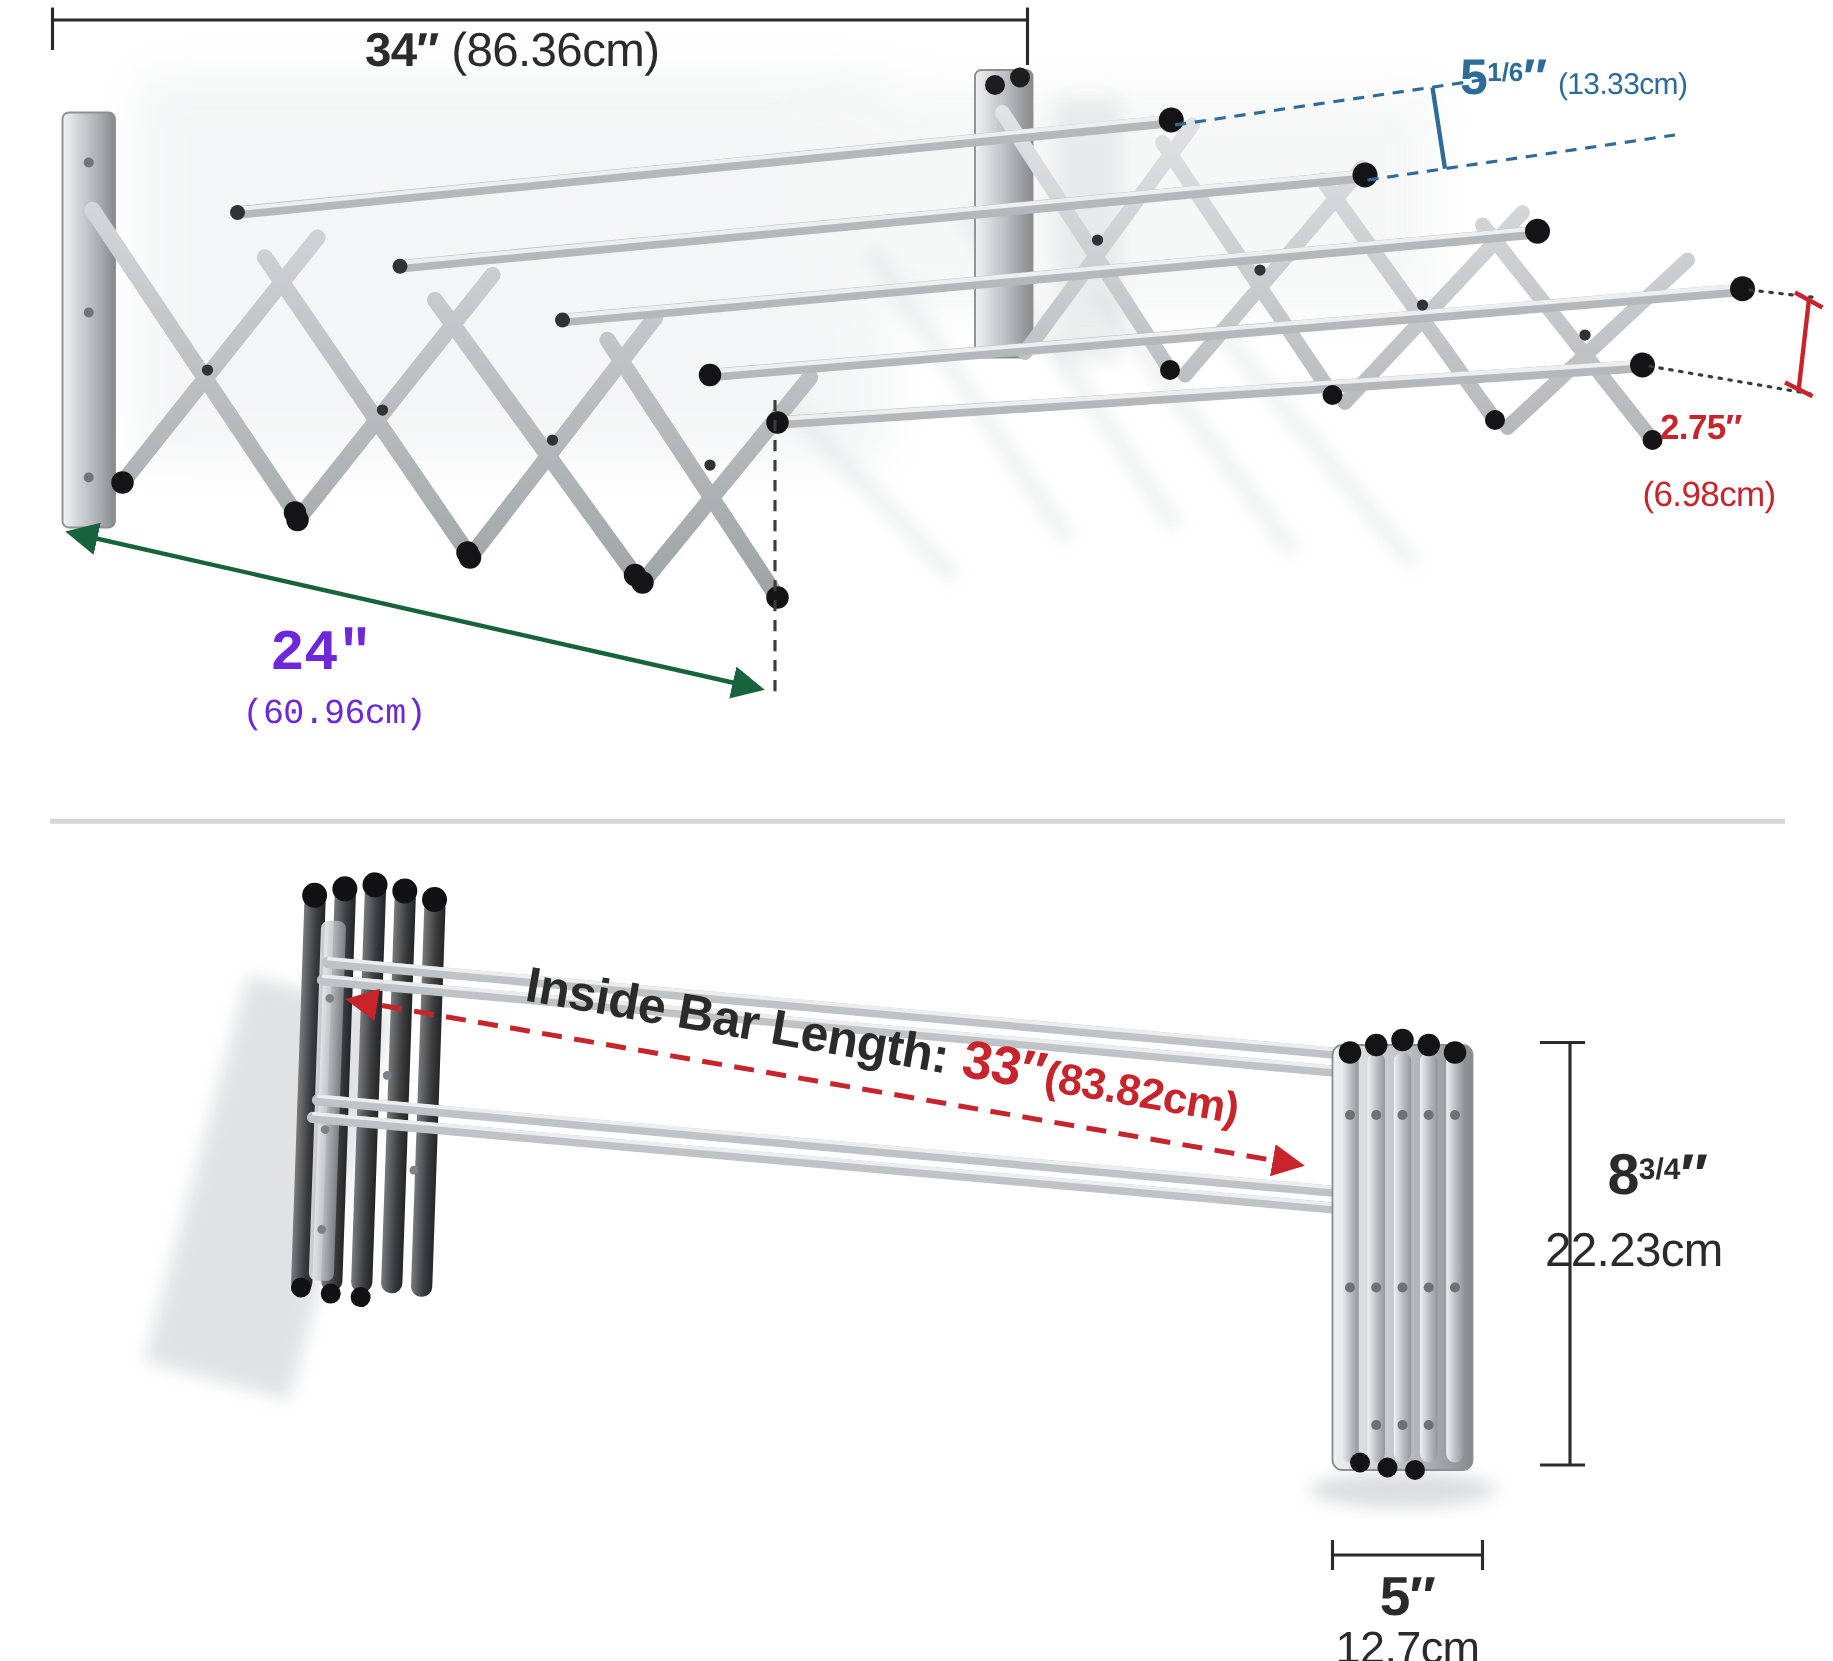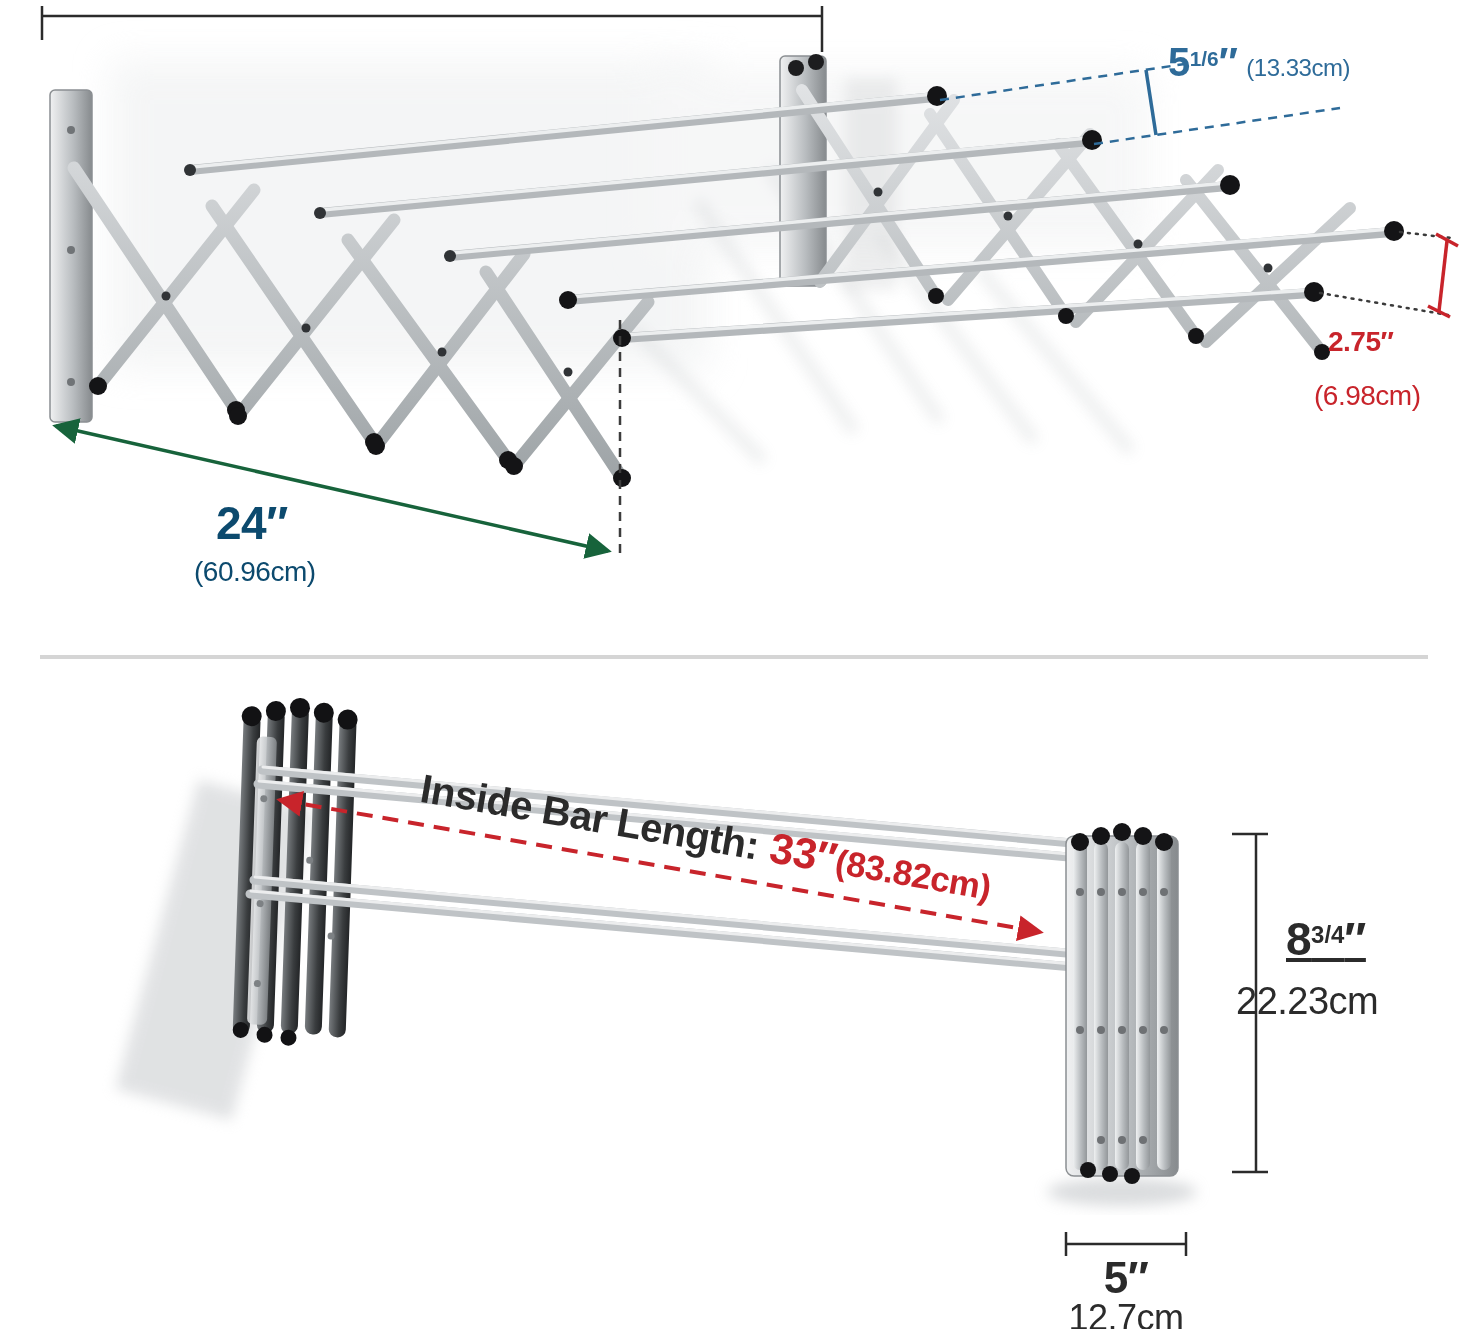--- a/index.html
+++ b/index.html
@@ -8,40 +8,40 @@
     width:1466px;height:1329px;
     background:#ffffff;
     font-family:"Liberation Sans", sans-serif;
     overflow:hidden;
   }
   .art{position:absolute;left:0;top:0;}
   .label{position:absolute;white-space:nowrap;letter-spacing:-0.5px;line-height:1;}
   .c-dark{color:#2b2b2b;}
   .c-blue{color:#2e6b99;}
   .c-red{color:#c8242b;}
-  .c-green{color:#0c4a6e;}
+  .c-green{color:#6d28d9;font-family:Liberation Mono, monospace;}
   .bold{font-weight:700;}
   .metric{font-weight:500;}
   sup.frac{font-size:0.52em;vertical-align:0.5em;letter-spacing:0;font-weight:700;}
 
   .lbl-width{left:292px;top:22px;font-size:38px;}
   .lbl-width .metric{margin-left:10px;}
   .lbl-spacing{left:1168px;top:42px;font-size:40px;}
   .lbl-spacing .metric{font-size:24px;margin-left:9px;}
   .lbl-drop-value{left:1328px;top:328px;font-size:28px;}
   .lbl-drop-metric{left:1314px;top:382px;font-size:28px;}
   .lbl-depth-value{left:216px;top:500px;font-size:46px;}
   .lbl-depth-metric{left:194px;top:558px;font-size:28px;}
   .lbl-insidebar{
     left:425px;top:766px;font-size:40px;
     transform:rotate(9.8deg);transform-origin:left top;
   }
   .lbl-insidebar .ib-value{font-size:43px;margin-left:12px;}
   .lbl-insidebar .ib-metric{font-size:35px;}
-  .lbl-height-value{left:1286px;top:916px;font-size:46px;text-decoration:underline;}
+  .lbl-height-value{left:1286px;top:916px;font-size:46px;}
   .lbl-height-metric{left:1236px;top:982px;font-size:38px;}
   .lbl-bdepth-value{left:1066px;top:1256px;font-size:44px;width:120px;text-align:center;}
   .lbl-bdepth-metric{left:1066px;top:1300px;font-size:36px;width:120px;text-align:center;}
 </style>
 </head>
 <body>
 
 <div class="canvas">
 
   <svg class="art" width="1466" height="1329" viewBox="0 0 1466 1329">
@@ -301,20 +301,23 @@
       </g>
 
       <g stroke="#2b2b2b" stroke-width="2.5">
         <line x1="1066" y1="1244" x2="1186" y2="1244"></line>
         <line x1="1066" y1="1232" x2="1066" y2="1256"></line>
         <line x1="1186" y1="1232" x2="1186" y2="1256"></line>
       </g>
     </g>
   </svg>
 
+  <div class="label lbl-width c-dark bold">
+    <span>34″</span><span class="metric">(86.36cm)</span>
+  </div>
 
   <div class="label lbl-spacing c-blue bold">
     <span>5</span><sup class="frac">1/6</sup><span>″</span><span class="metric">(13.33cm)</span>
   </div>
 
   <div class="label lbl-drop-value c-red bold">2.75″</div>
   <div class="label lbl-drop-metric c-red metric">(6.98cm)</div>
 
   <div class="label lbl-depth-value c-green bold">24″</div>
   <div class="label lbl-depth-metric c-green metric">(60.96cm)</div>

